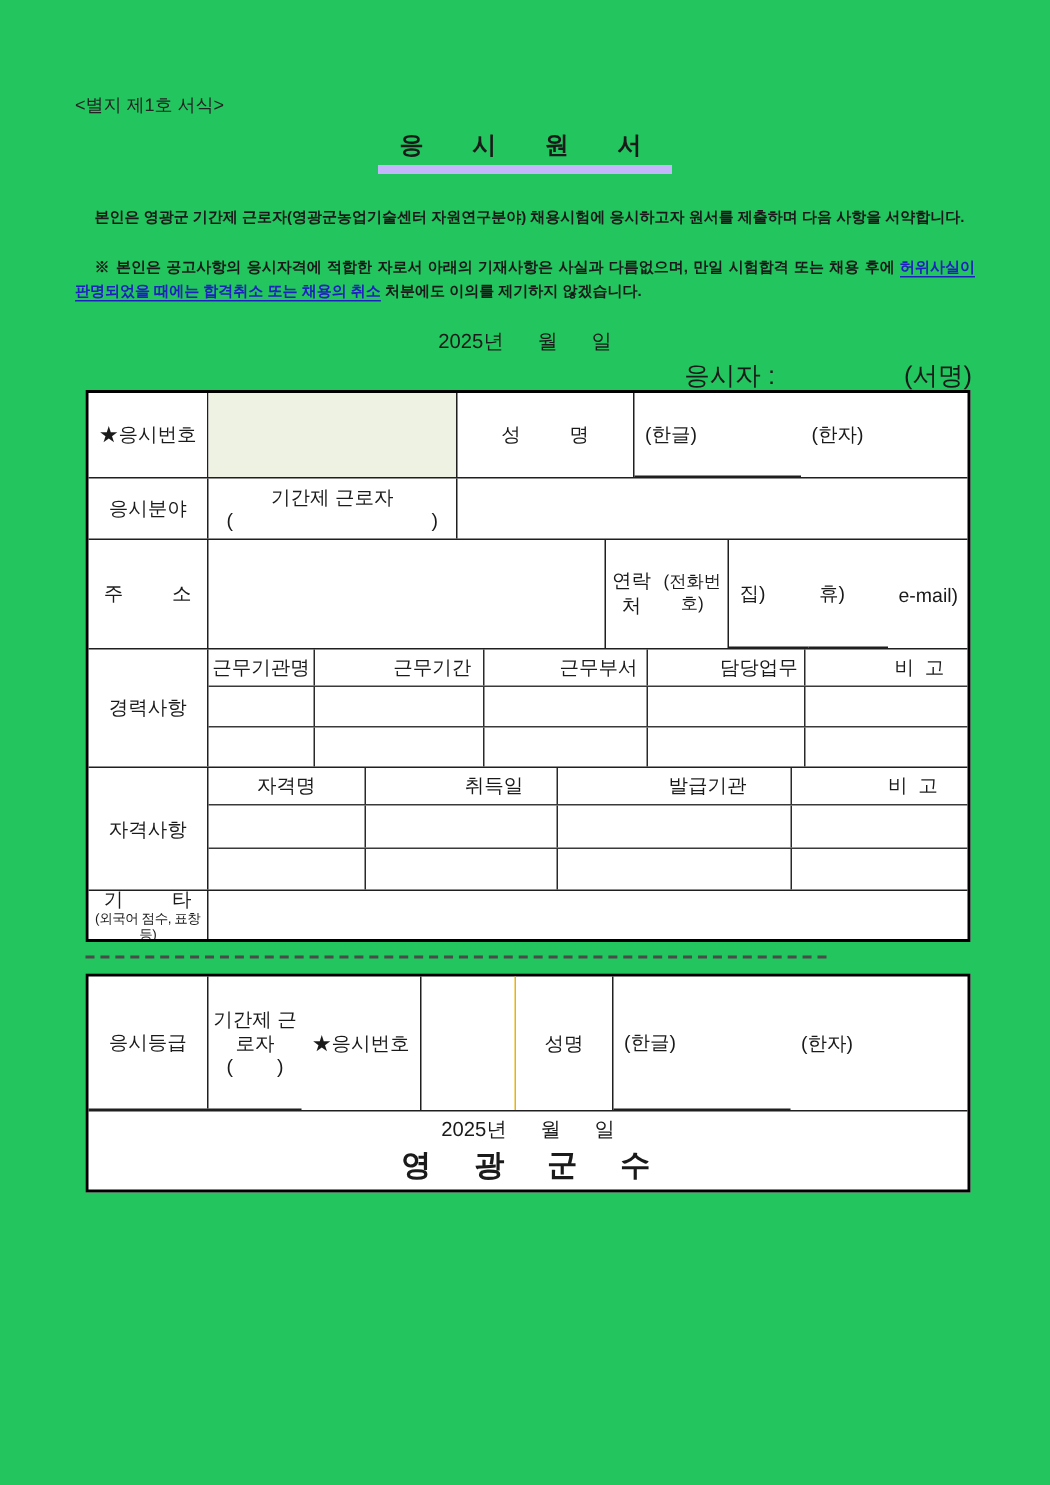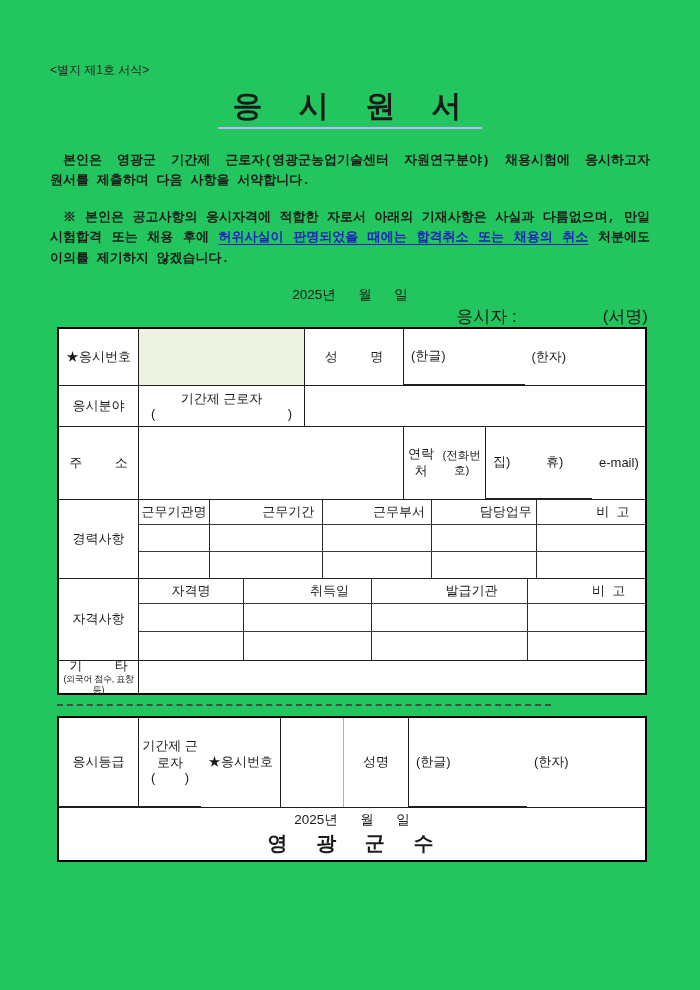--- a/index.html
+++ b/index.html
@@ -8,41 +8,41 @@
     width: 700px; height: 990px; background: #22c55e; color: #1a1a1a;
     margin: 0 auto; padding: 62px 50px 0 50px;
     font-family: "Liberation Sans", sans-serif; font-size: 13px;
     position: relative; overflow: hidden;
   }
   .pre { white-space: pre-wrap; }
 
   .form-note { font-size: 12px; color:#222; }
   .title-row { text-align: center; margin-top: 10px; }
   .title {
-    display: inline-block; font-size: 30px; font-weight: bold; letter-spacing: 14px;
-    border-bottom: 2px solid #c4b5fd; padding: 0 6px 3px 14px; line-height: 1.15;
+    display: inline-block; font-size: 16px; font-weight: bold; letter-spacing: 14px;
+    border-bottom: 6px solid #c4b5fd; padding: 0 6px 3px 14px; line-height: 1.15;
   }
-  .para { font-weight: bold; font-size: 13px; line-height: 1.56; text-align: justify;
-          word-break: keep-all; text-indent: 13px; font-family: Liberation Mono, monospace; }
+  .para { font-weight: bold; font-size: 10px; line-height: 1.56; text-align: justify;
+          word-break: keep-all; text-indent: 13px; }
   .para.p1 { margin-top: 22px; }
   .para.p2 { margin-top: 17px; }
   .hl { color: var(--hl-blue, #2020c0); text-decoration: underline; text-underline-offset: 3px; }
   .date-line { margin-top: 17px; text-align: center; font-size: 13.5px; height: 20px; }
   .sign-row { margin-top: 1px; height: 20px; display: flex; justify-content: flex-end;
               align-items: center; gap: 86px; font-size: 17px; padding-right: 2px; }
 
   
   .tbl { width: 590px; margin-left: 7px; border: 2px solid #000; background: #fff; }
   .row { display: flex; border-bottom: 1px solid #1f1f1f; }
   .row.last { border-bottom: none; }
   .cell { border-right: 1px solid #1f1f1f; display: flex; align-items: center;
           justify-content: center; text-align: center; overflow: hidden; }
   .cell.norr, .subcol.norr { border-right: none; }
   .lft { justify-content: flex-start; text-align: left; padding-left: 7px; }
-  .w80 { width: 80px; } .w166 { width: 166px; } .w99 { width: 99px; }
+  .w80 { width: 80px; } .w166 { width: 166px; } .w99 { width: 118px; }
   .w265 { width: 265px; } .w82 { width: 82px; } .w284 { width: 284px; } .w66 { width: 66px; }
   .flex1 { flex: 1; }
   .subcol { display: flex; flex-direction: row; }
   .subrow { flex: 1; display: flex; align-items: center; }
   .subrow.bb { border-bottom: 1px solid #1f1f1f; }
 
   .b1 { height: 57px; } .b2 { height: 41px; } .b3 { height: 73px; }
   .b4 { height: 79px; } .b5 { height: 82px; } .b6 { height: 32px; }
 
   .green { background: var(--cell-green, #edf2e3); }

